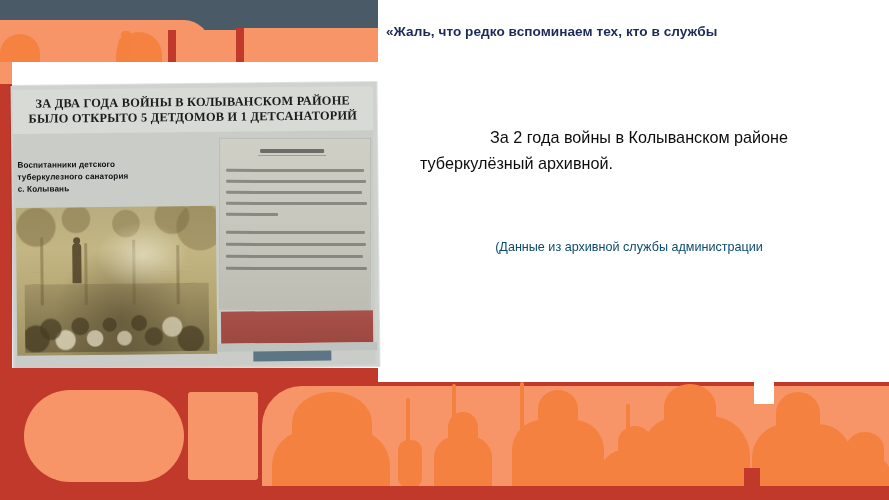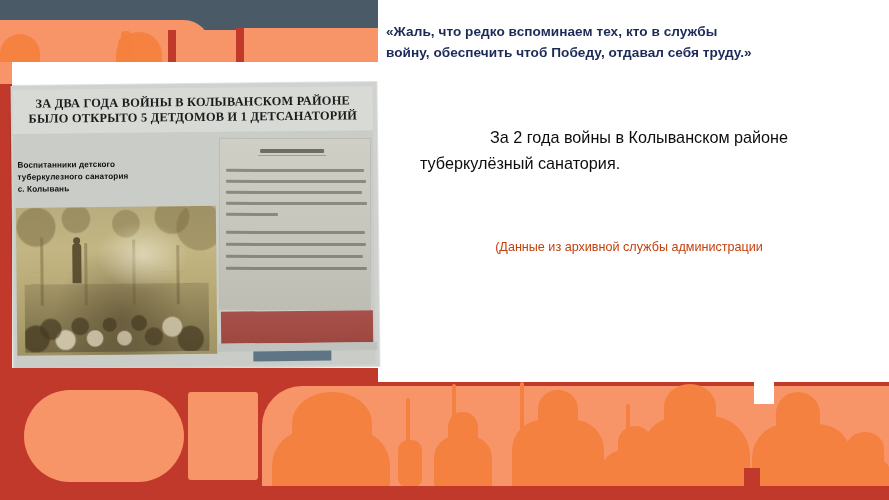--- a/index.html
+++ b/index.html
@@ -236,21 +236,21 @@
     font-size:16.2px;
     line-height:1.62;
     text-align:center;
     font-weight:400;
   }
   .body-text .indent{display:block;text-indent:42px;text-align:left;padding-left:28px;}
   .body-text .l2,.body-text .l3{display:block;text-align:left;padding-left:0px;}
 
   .source-note{
     position:absolute;left:414px;top:238px;width:430px;
-    color:#c2410c;
+    color:#0c4a6e;
     font-size:12.6px;
     line-height:1.58;
     text-align:center;
   }
 </style>
 </head>
 <body>
 
 <div id="slide">
 
@@ -311,26 +311,25 @@
       </div>
     </div>
 
     <div class="maroon"></div>
     <div class="poster-sill"></div>
     <div class="poster-foot"></div>
   </div>
 
   <div class="quote">
     <div>«Жаль, что редко вспоминаем тех, кто в службы</div>
-    <div class="q2">войну, обеспечить чтоб Победу, отдавал себя труду.»</div>
   </div>
 
   <div class="body-text">
     <span class="indent">За 2 года войны в Колыванском районе</span>
-    <span class="l3">туберкулёзный санатория.</span>
+    <span class="l3">туберкулёзный архивной.</span>
   </div>
 
   <div class="source-note">
     <div>(Данные из архивной службы администрации</div>
   </div>
 
   <div class="bottom-band">
     <div class="bb-white-left"></div>
     <div class="bb-pill"></div>
     <div class="bb-rect"></div>

